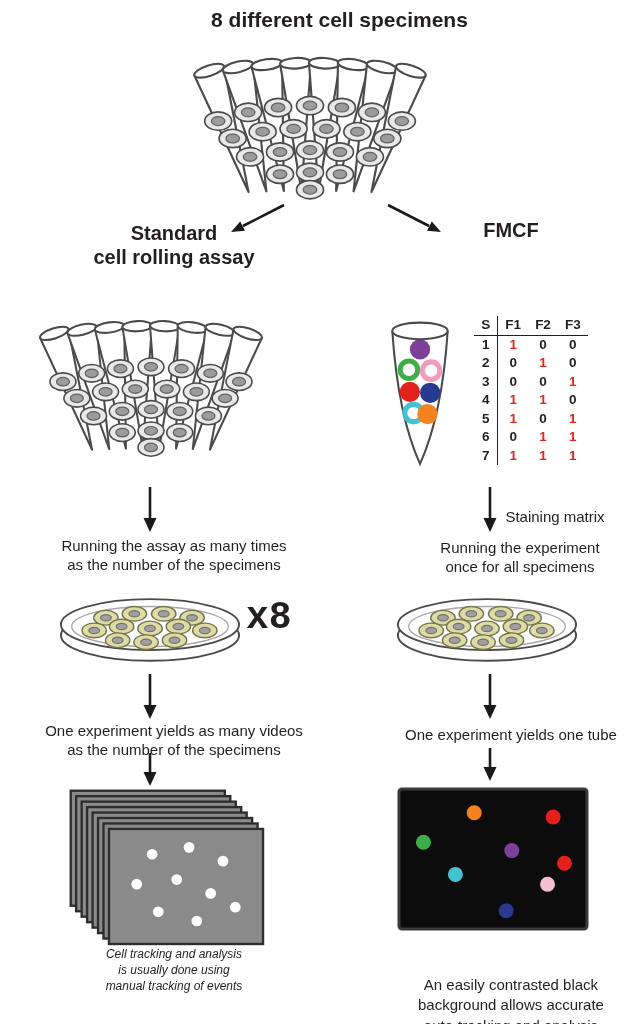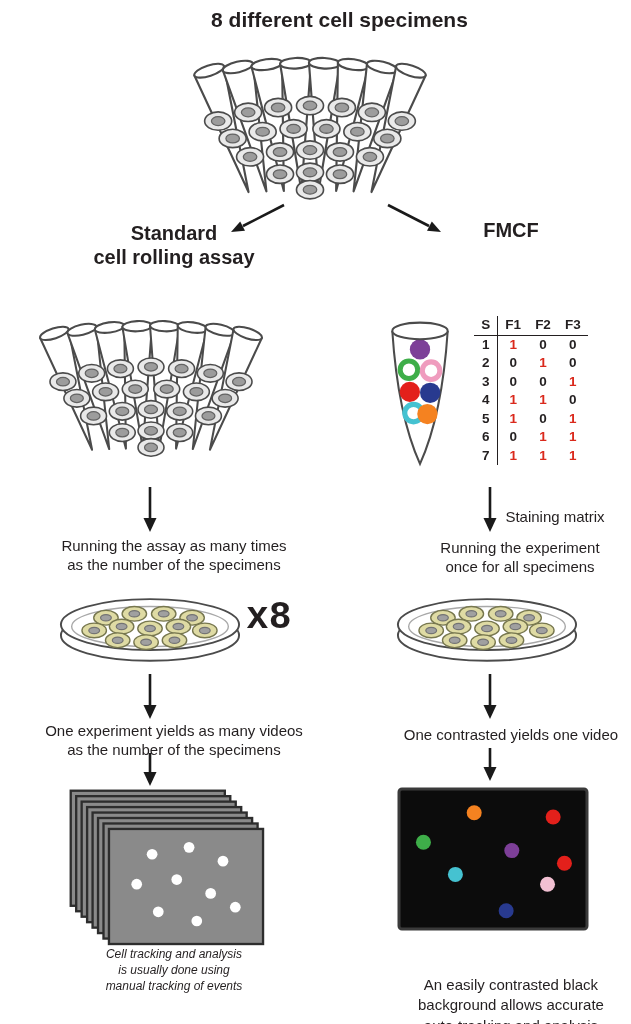--- a/index.html
+++ b/index.html
@@ -235,21 +235,21 @@
 
   <svg class="abs arrow-v a2l" viewBox="0 0 16 46">
       <use href="#arrow-down"></use>
     </svg>
   <svg class="abs arrow-v a2r" viewBox="0 0 16 46">
       <use href="#arrow-down"></use>
     </svg>
 
   <div class="t-center left-yield">One experiment yields as many videos
 as the number of the specimens</div>
-  <div class="t-center right-yield">One contrasted yields one video</div>
+  <div class="t-center right-yield">One experiment yields one tube</div>
 
   <svg class="abs arrow-vs a3l" viewBox="0 0 16 34">
       <use href="#arrow-down-s"></use>
     </svg>
   <svg class="abs arrow-vs a3r" viewBox="0 0 16 34">
       <use href="#arrow-down-s"></use>
     </svg>
 
   <svg class="abs video-stack" viewBox="0 0 202 164">
     <g>

